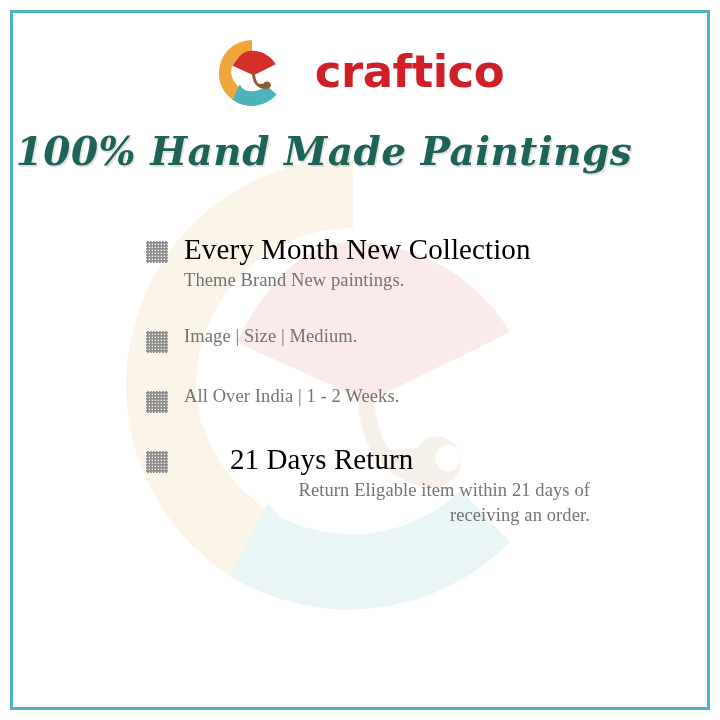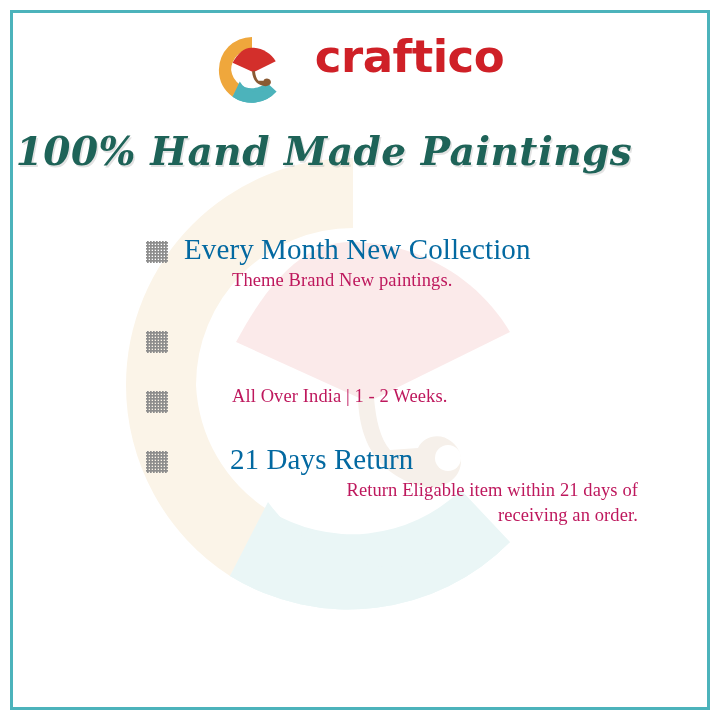--- a/index.html
+++ b/index.html
@@ -46,20 +46,21 @@
   .watermark svg { display: block; width: 100%; height: 100%; }
 
   
   .logo-lockup {
     position: absolute;
     left: 0;
     top: 34px;
     width: 720px;
     height: 78px;
     display: flex;
+    align-items: center;
     justify-content: center;
     gap: 27px;
     z-index: 3;
   }
   .logo-mark {
     width: 72px;
     height: 72px;
     flex: 0 0 auto;
   }
   .logo-mark svg { display: block; width: 100%; height: 100%; }
@@ -116,33 +117,32 @@
     margin-right: 16px;
   }
   .bullet svg { display: block; width: 100%; height: 100%; }
 
   .feature-text { flex: 1 1 auto; }
 
   .feature-title {
     font-family: "Liberation Serif", serif;
     font-size: 29px;
     font-weight: 400;
-    color: #0369a1;
+    color: #000000;
     line-height: 1.18;
     letter-spacing: 0.1px;
   }
   .feature-sub {
     font-family: "Liberation Serif", serif;
     font-size: 18.5px;
     font-weight: 400;
-    color: #be185d;
+    color: #737373;
     line-height: 1.34;
     margin-top: 2px;
     letter-spacing: 0.1px;
-    margin-left: 48px;
   }
 </style>
 </head>
 <body>
 
 <div class="canvas">
 
   <div class="watermark">
     <svg viewBox="0 0 470 470" xmlns="http://www.w3.org/2000/svg" aria-hidden="true">
 
@@ -273,20 +273,21 @@
               <rect x="0" y="4" width="22" height="1.7"></rect>
             <rect x="0" y="7" width="22" height="1.7"></rect>
               <rect x="0" y="10" width="22" height="1.7"></rect>
             <rect x="0" y="13" width="22" height="1.7"></rect>
               <rect x="0" y="16" width="22" height="1.7"></rect>
             <rect x="0" y="19" width="22" height="1.7"></rect>
           </g>
         </svg>
       </span>
       <span class="feature-text">
+        <div class="feature-sub">Image | Size | Medium.</div>
       </span>
     </div>
 
     <div class="feature">
       <span class="bullet">
         <svg viewBox="0 0 22 22" xmlns="http://www.w3.org/2000/svg" aria-hidden="true">
           <g fill="#8d8d8d">
             <rect x="1" y="0" width="1.7" height="22"></rect>
               <rect x="4" y="0" width="1.7" height="22"></rect>
             <rect x="7" y="0" width="1.7" height="22"></rect>

